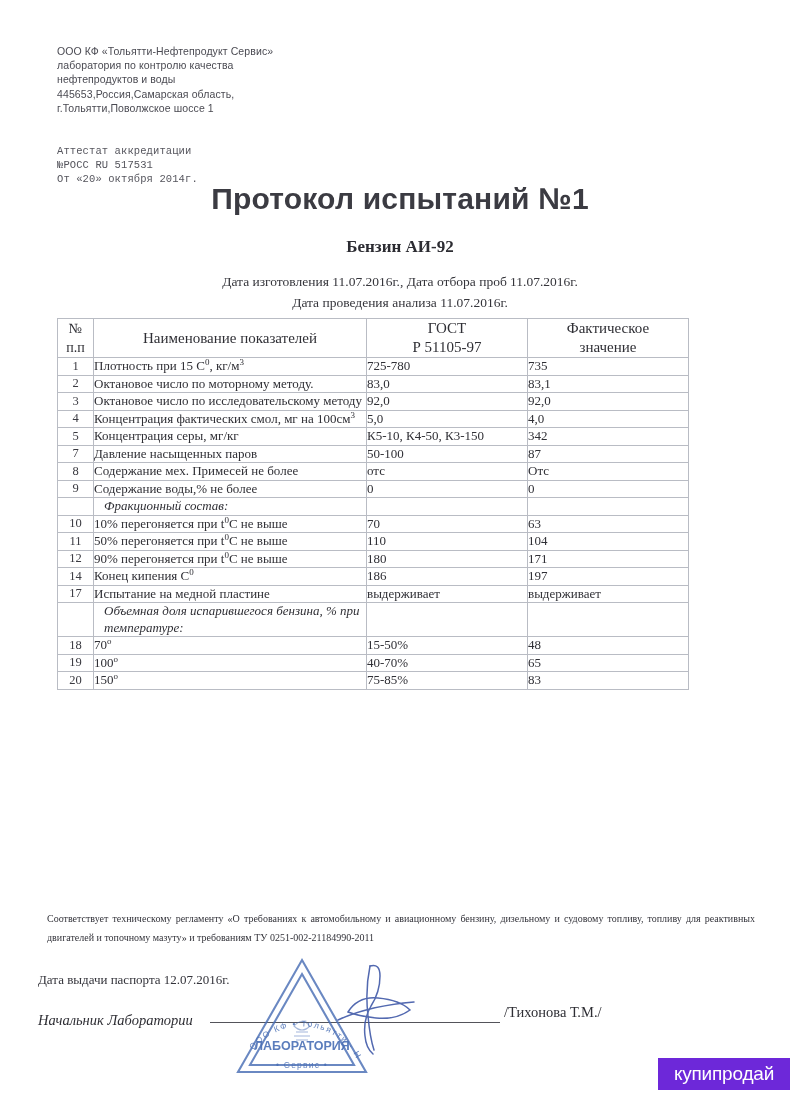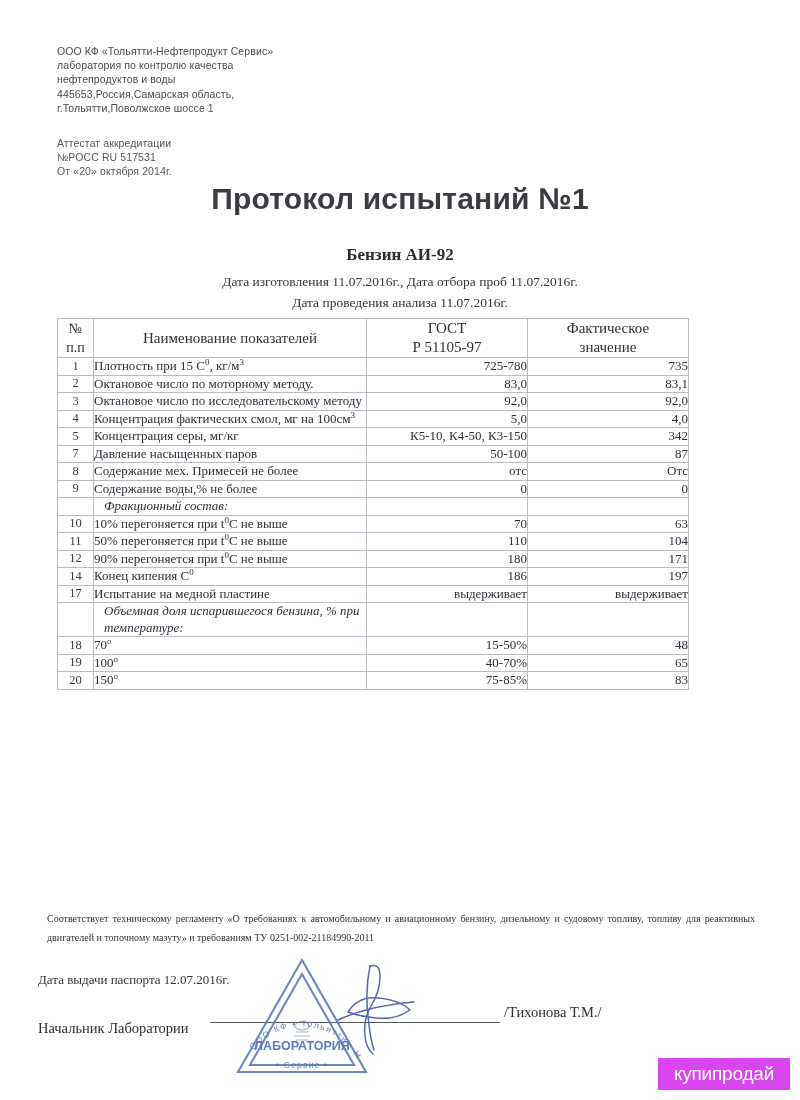--- a/index.html
+++ b/index.html
@@ -32,22 +32,22 @@
     font-size: 10.5px;
     line-height: 14.2px;
     color: #4a4a52;
     letter-spacing: 0.1px;
   }
   .org-block div { white-space: nowrap; }
 
   .accred-block {
     position: absolute;
     left: 57px;
-    top: 136px;
-    font-family: Liberation Sans, sans-serif;
+    top: 144px;
+    font-family: Liberation Mono, monospace;
     font-size: 10.5px;
     line-height: 14.2px;
     color: #55555d;
     letter-spacing: 0.1px;
   }
   .accred-block div { white-space: nowrap; }
 
   
   .doc-title {
     position: absolute;
@@ -58,21 +58,21 @@
     font-family: "Liberation Sans", sans-serif;
     font-size: 30px;
     font-weight: 700;
     color: #3b3b42;
     letter-spacing: 0.2px;
   }
   .doc-subtitle {
     position: absolute;
     left: 0;
     right: 0;
-    top: 245px;
+    top: 237px;
     text-align: center;
     font-family: "Liberation Serif", serif;
     font-weight: bold;
     font-size: 17px;
     color: #2c2c32;
   }
   .doc-dates {
     position: absolute;
     left: 0;
     right: 0;
@@ -124,21 +124,21 @@
     font-size: 12.5px;
     padding: 2px 0;
     color: #3a3a41;
   }
   td.name {
     text-align: left;
     padding: 3px 6px 3px 8px;
     line-height: 16.5px;
   }
   td.val {
-    text-align: right;
+    text-align: left;
     padding: 3px 4px;
     line-height: 16.5px;
   }
   td.name.section { padding-left: 10px; font-style: italic; }
   .sup { font-size: 9px; vertical-align: super; line-height: 0; }
 
   
   .conform {
     position: absolute;
     left: 47px;
@@ -164,21 +164,22 @@
     top: 1004px;
     width: 520px;
     height: 24px;
     font-family: "Liberation Serif", serif;
     font-size: 14.5px;
     color: #2e2e34;
   }
   .sign-role {
     position: absolute;
     left: 0;
-    top: 16px;
+    top: 8px;
+    font-style: italic;
   }
   .sign-line {
     position: absolute;
     left: 172px;
     top: 18px;
     width: 290px;
     height: 1px;
     background: #53535a;
   }
   .sign-name {
@@ -209,21 +210,21 @@
     pointer-events: none;
   }
 
   
   .watermark {
     position: absolute;
     left: 658px;
     top: 1058px;
     width: 132px;
     height: 32px;
-    background: #d946ef;
+    background: #6d28d9;
     color: #ffffff;
     font-family: "Liberation Sans", sans-serif;
     font-size: 19px;
     letter-spacing: -0.2px;
     display: flex;
     align-items: center;
     justify-content: center;
   }
 </style>
 </head>

